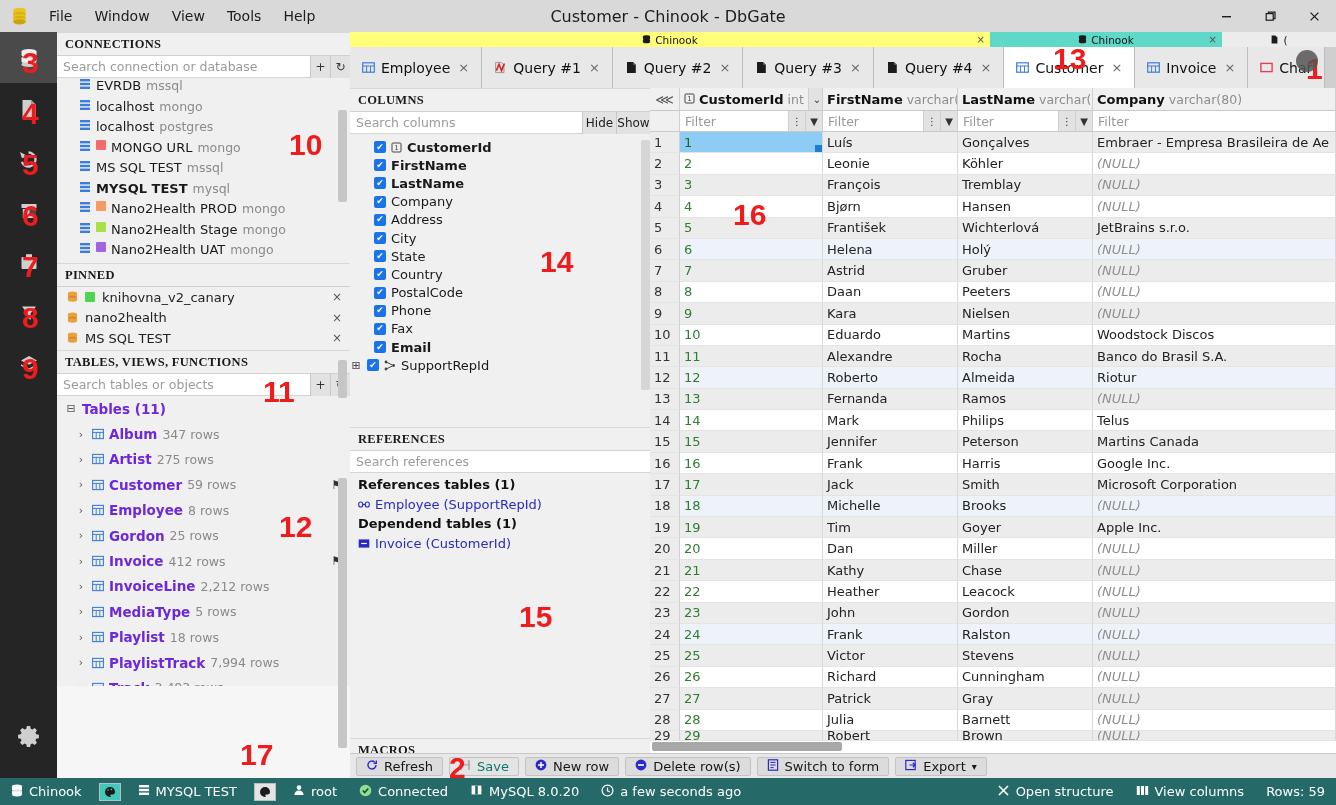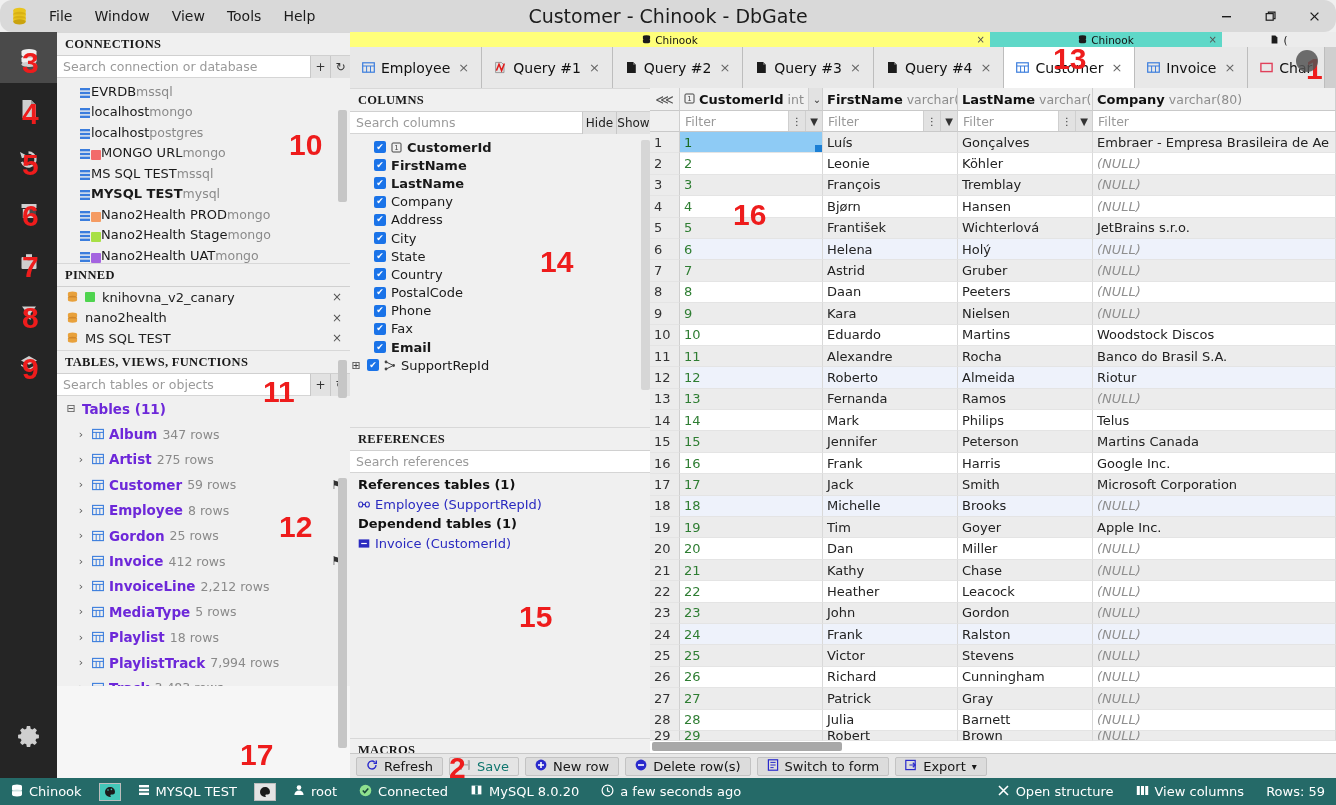--- a/index.html
+++ b/index.html
@@ -10,28 +10,28 @@
     font-family: "DejaVu Sans", "Liberation Sans", sans-serif;
     font-size: 13px;
     background: #f0f0f0;
     color: #222;
   }
   #app { position: relative; width: 1336px; height: 805px; }
 
   
   .titlebar {
     position: absolute; left: 0; top: 0; width: 1336px; height: 32px;
-    background: #d9d9d9; display: flex; align-items: center; border-radius: 12px;
+    background: #d9d9d9; display: flex; align-items: center;
   }
   .tb-logo { width: 38px; height: 32px; display: flex; align-items: center; justify-content: center; }
   .menu { display: flex; align-items: center; height: 32px; }
   .menu-item { padding: 3px 11px; font-size: 14px; color: #1c1c1c; cursor: default; }
   .tb-title {
     position: absolute; left: 0; right: 0; text-align: center;
-    font-size: 19px; color: #1c1c1c; pointer-events: none;
+    font-size: 16px; color: #1c1c1c; pointer-events: none;
   }
   .win-btns { position: absolute; right: 0; top: 0; height: 32px; display: flex; align-items: center; }
   .win-btn { width: 44px; height: 32px; display:flex; align-items:center; justify-content:center; font-size: 15px; color:#1c1c1c; }
 
   
   .rail {
     position: absolute; left: 0; top: 32px; width: 57px; height: 746px;
     background: #252525; display: flex; flex-direction: column; align-items: center;
   }
   .rail-item { width: 57px; height: 51px; display:flex; align-items:center; justify-content:center; }
@@ -50,21 +50,21 @@
     flex:1; border:0; outline:none; height:100%;
     padding: 0 6px; font-size: 12.5px; font-family: inherit; color:#222; background:#fff;
   }
   .searchrow input::placeholder { color:#9a9a9a; }
   .sq-btn {
     width:20px; height:22px; display:flex; align-items:center; justify-content:center;
     background:#e2e2e2; border-left:1px solid #c8c8c8; font-size:12px; color:#333;
   }
   .list { overflow:hidden; background:#f0f0f0; }
   .conn-item {
-    height: 20.5px; display:flex; align-items:flex-end; padding-left:22px;
+    height: 20.5px; display:flex; align-items:flex-start; gap:5px; padding-left:22px;
     font-size: 13px; white-space:nowrap;
   }
   .conn-name { color:#1a1a1a; }
   .conn-name.bold { font-weight: bold; }
   .conn-engine { color:#8a8a8a; font-size:12.5px; }
   .swatch { width:10px; height:10px; display:inline-block; border-radius:1px; }
   .pin-item {
     height: 20.5px; display:flex; align-items:center; gap:7px; padding-left:10px; padding-right:8px;
     font-size:13px; white-space:nowrap;
   }

